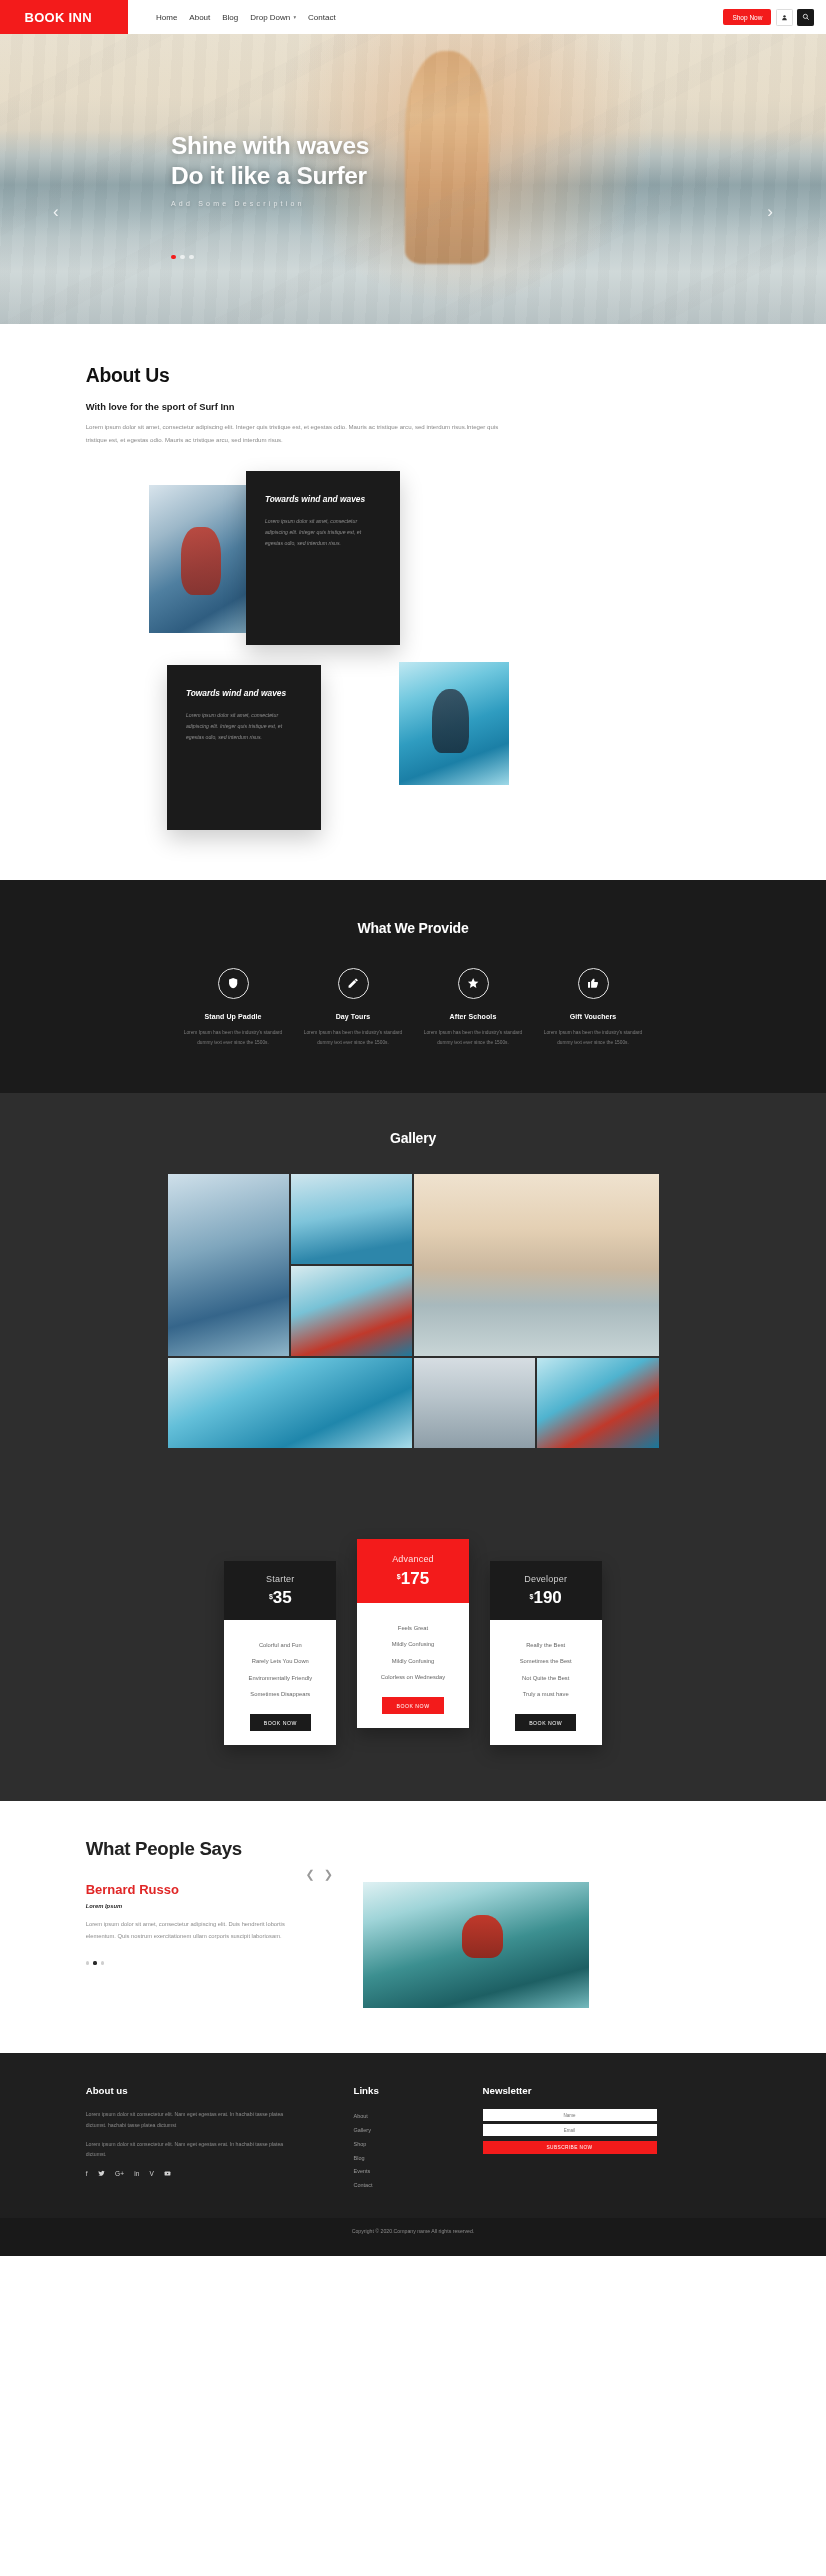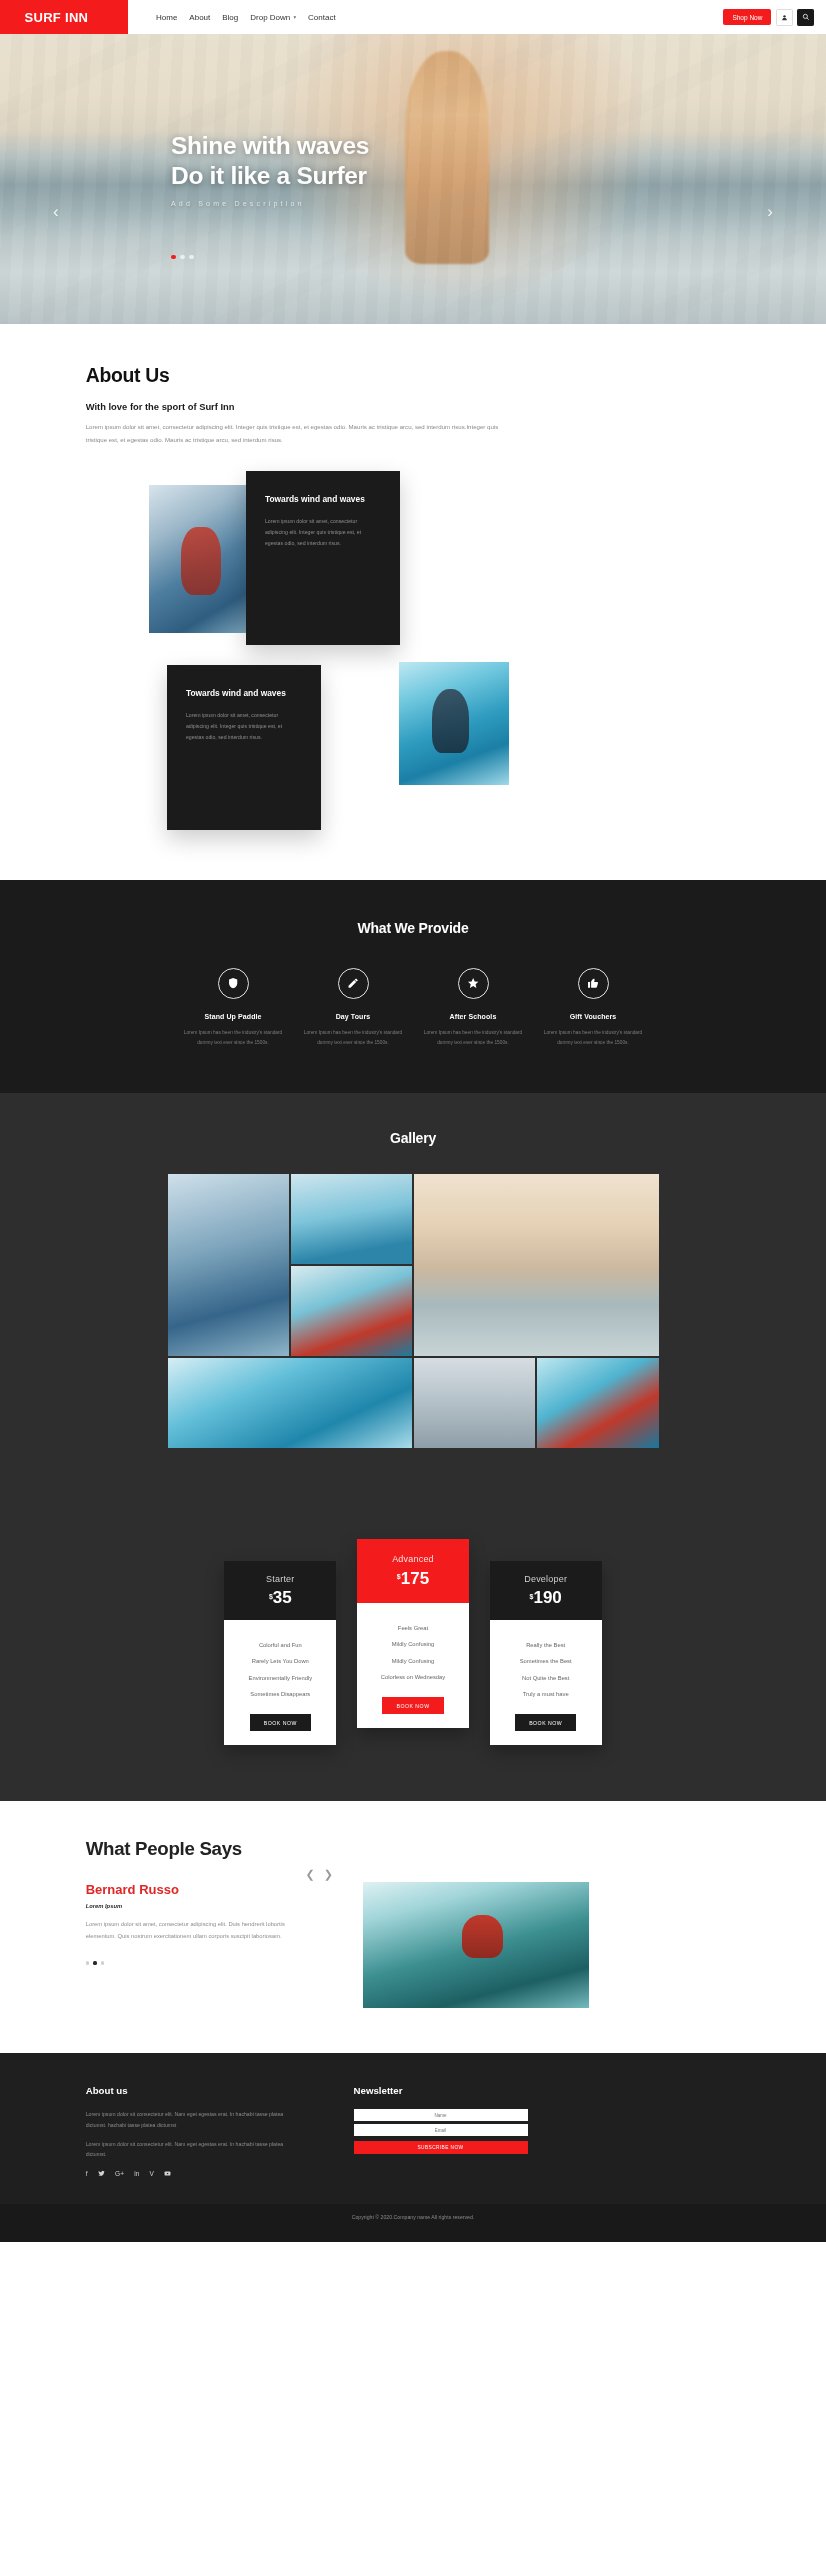--- a/index.html
+++ b/index.html
@@ -147,20 +147,21 @@
   }
   .about p.lead {
     font-size:6.1px; line-height:2.1; color:#8a8a8a;
     max-width:413px; margin-left:3.2px;
   }
   .about-grid { margin-top:24.5px; position:relative; height:361px; }
   .ph {
     position:absolute;
     background-size:cover;
     background-position:center;
+    font-style:italic;
   }
   .img-a {
     left:66px; top:14px; width:100px; height:148px;
     background:linear-gradient(150deg,#d8e4ec 0%,#9db8c9 28%,#4f7fa0 55%,#2f5d80 80%,#7fa8bd 100%);
   }
   .img-a::after{content:"";position:absolute;left:32%;top:28%;width:40%;height:46%;
     background:linear-gradient(180deg,#c0392b,#922b21);border-radius:40% 40% 30% 30%;opacity:.85;}
   .card-dark {
     background:#1b1b1b; color:#fff;
     padding:22px 19.4px;
@@ -277,21 +278,21 @@
   }
   
   .wm { position:absolute; inset:0; pointer-events:none; z-index:20;
         background-image:
           repeating-linear-gradient(-28deg, rgba(150,150,150,0) 0 77px, rgba(150,150,150,.035) 77px 97px);}
 </style>
 </head>
 <body>
 
 <div class="navbar">
-  <div class="brand">SURF INN</div>
+  <div class="brand">BOOK INN</div>
   <nav class="nav-links">
     <a href="#">
         <span>Home</span>
       </a>
     <a href="#">
         <span>About</span>
       </a>
     <a href="#">
         <span>Blog</span>
       </a>
@@ -509,20 +510,31 @@
         <span>V</span>
         <span>
           <svg viewBox="0 0 24 24" width="7" height="7" fill="#d2d2d2">
               <rect x="2" y="5" width="20" height="14" rx="3"></rect>
               <path d="M10 9l6 3-6 3z" fill="#1f1f1f"></path>
             </svg>
         </span>
       </div>
     </div>
 
+    <div class="f-links">
+      <h4>Links</h4>
+      <ul>
+        <li>About</li>
+        <li>Gallery</li>
+        <li>Shop</li>
+        <li>Blog</li>
+        <li>Events</li>
+        <li>Contact</li>
+      </ul>
+    </div>
 
     <div class="f-news">
       <h4>Newsletter</h4>
       <input class="f-input" type="text" placeholder="Name" style="">
       <input class="f-input" type="email" placeholder="Email" style="">
       <button class="subscribe">SUBSCRIBE NOW</button>
     </div>
   </div>
 </footer>
 

